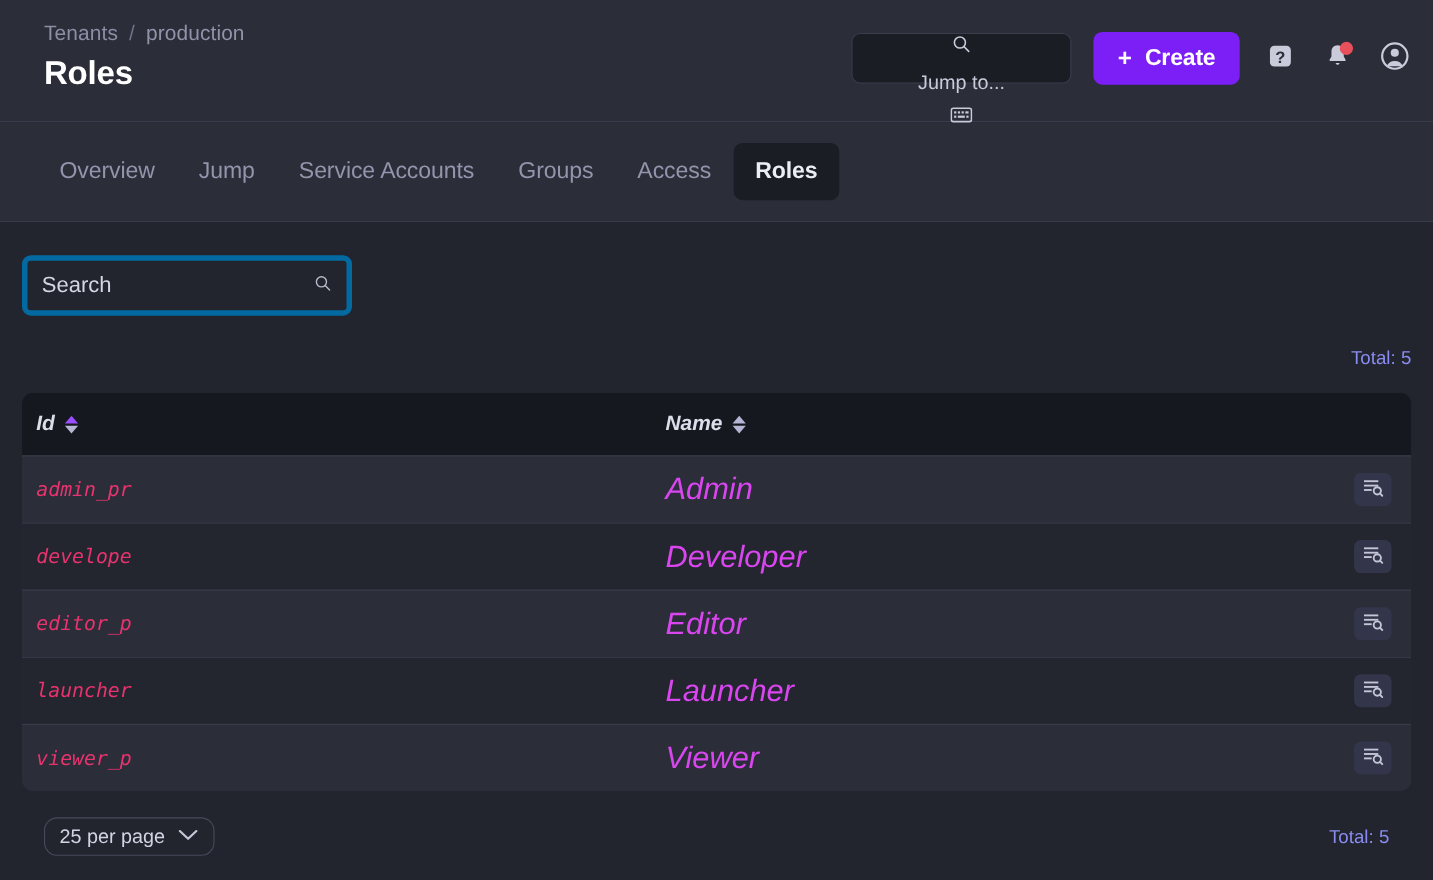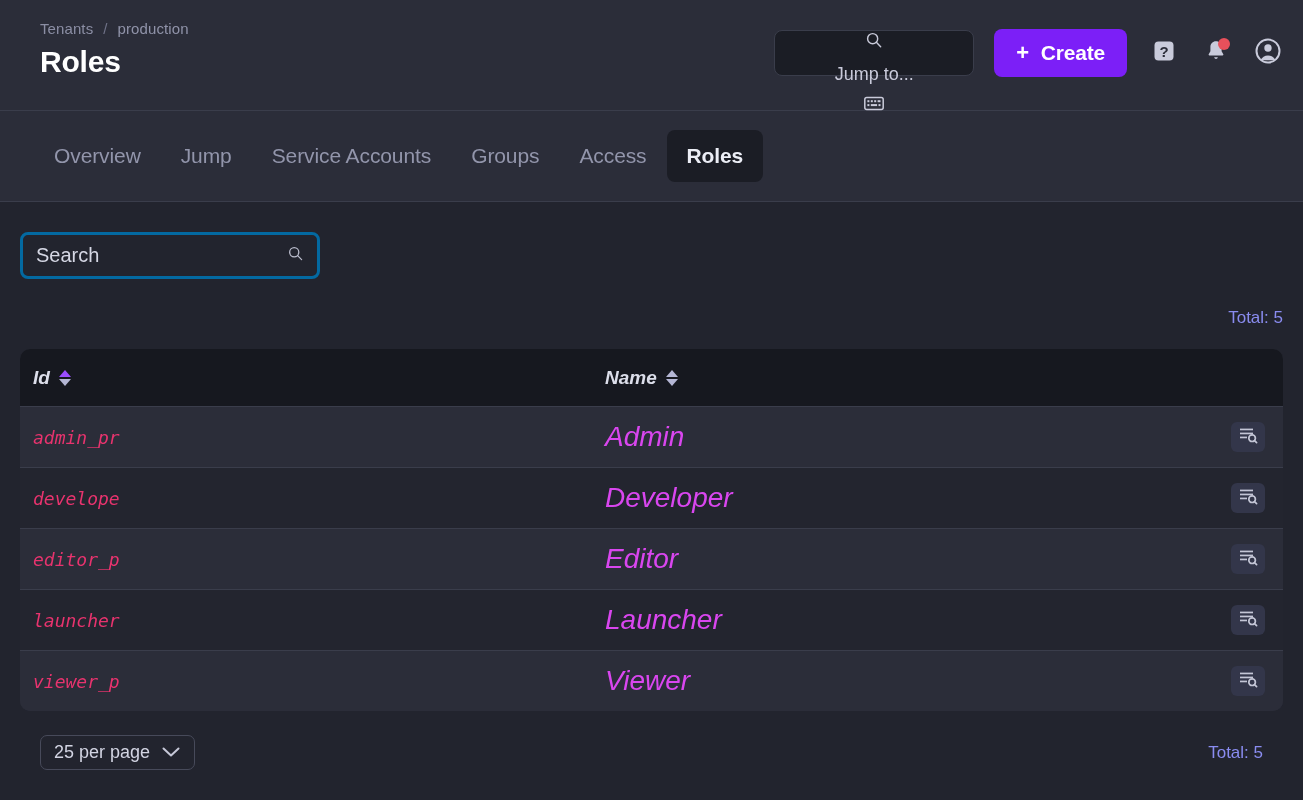--- a/index.html
+++ b/index.html
@@ -25,21 +25,21 @@
     align-items: flex-start;
     justify-content: space-between;
     padding: 16px 20px 0 40px;
     border-bottom: 1px solid #3a3d4b;
     position: relative;
   }
 
   .titleblock { padding-top: 4px; }
 
   .breadcrumb {
-    font-size: 15px;
+    font-size: 19px;
     color: #8b8ea4;
     letter-spacing: 0.1px;
     display: flex;
     align-items: baseline;
     gap: 10px;
   }
   .breadcrumb .crumb-link { color: #8b8ea4; cursor: pointer; }
   .breadcrumb .crumb-sep { color: #6f7288; }
   .breadcrumb .crumb-current { color: #9093a9; }
 
@@ -138,23 +138,23 @@
   .content {
     padding: 0 20px;
     background: #22242e;
     height: 598px;
     position: relative;
   }
 
   .search-row { padding-top: 30px; }
   .searchbox {
     width: 300px;
-    height: 47px;
+    height: 55px;
     background: transparent;
-    border: 3px solid #0369a1;
+    border: 5px solid #0369a1;
     border-radius: 8px;
     display: flex;
     align-items: center;
     padding: 0 13px;
     cursor: text;
   }
   .search-text {
     flex: 1;
     font-size: 20px;
     color: #d5d7e4;
@@ -236,21 +236,21 @@
   .footer {
     display: flex;
     align-items: center;
     justify-content: space-between;
     padding: 24px 20px 0 20px;
     background: #22242e;
   }
   .perpage {
     height: 35px;
     border: 1px solid #474a5a;
-    border-radius: 7px;
+    border-radius: 12px;
     display: flex;
     align-items: center;
     gap: 11px;
     padding: 0 13px;
     cursor: pointer;
   }
   .perpage-text { font-size: 18px; color: #d2d4e2; }
 </style>
 </head>
 <body>

